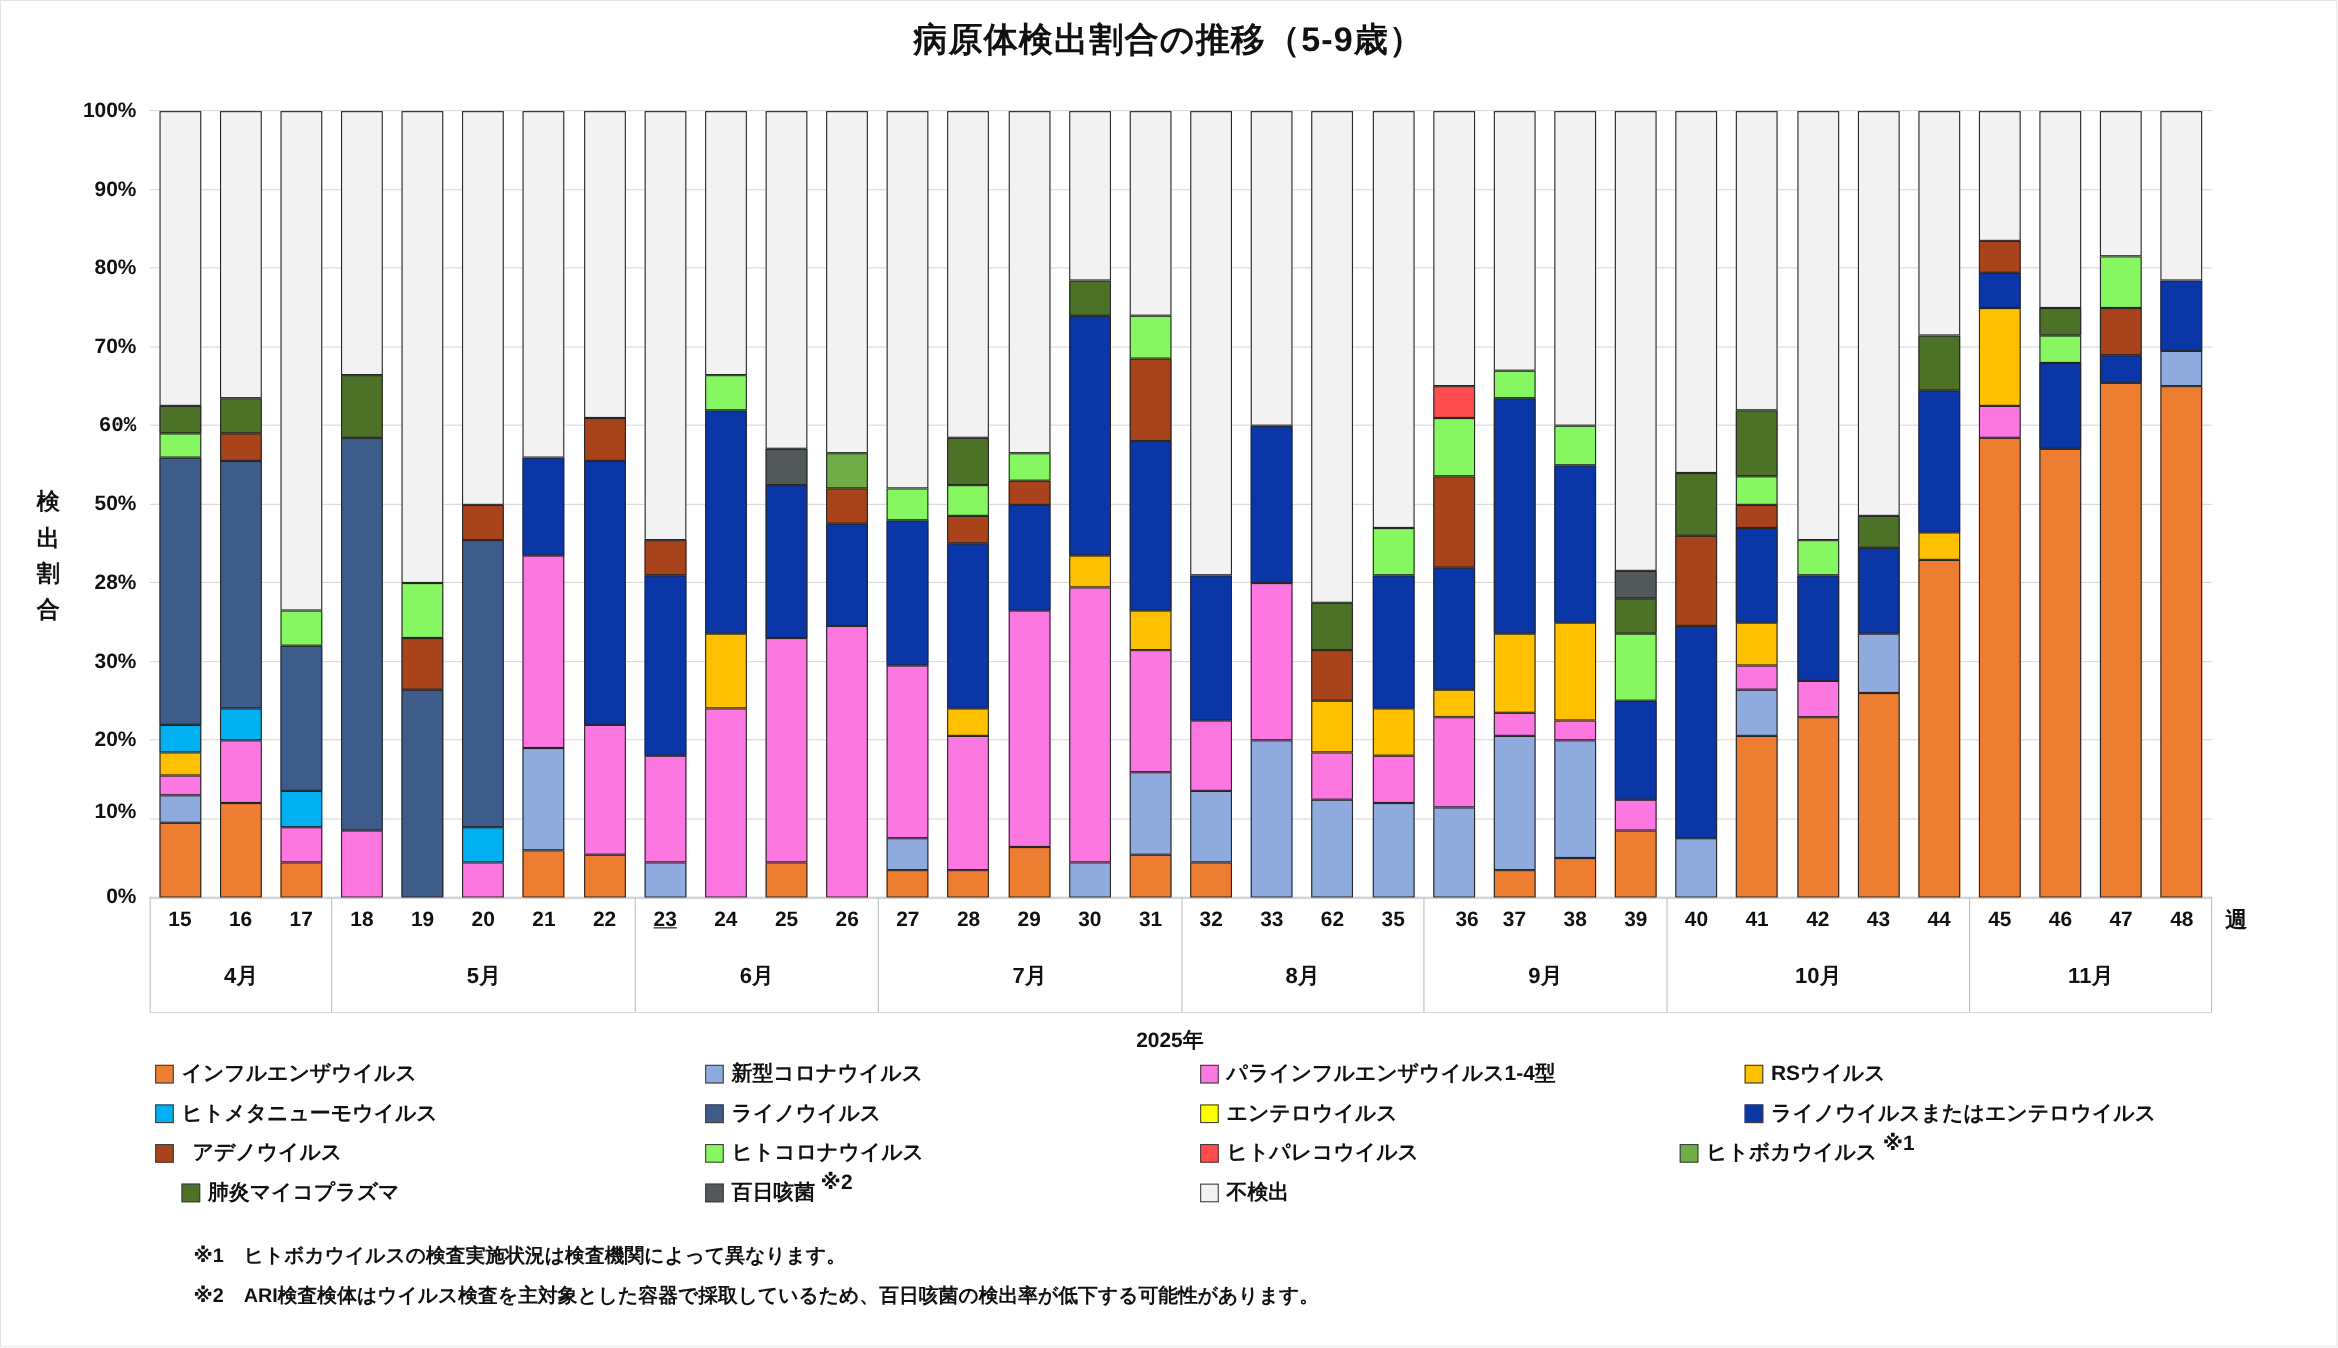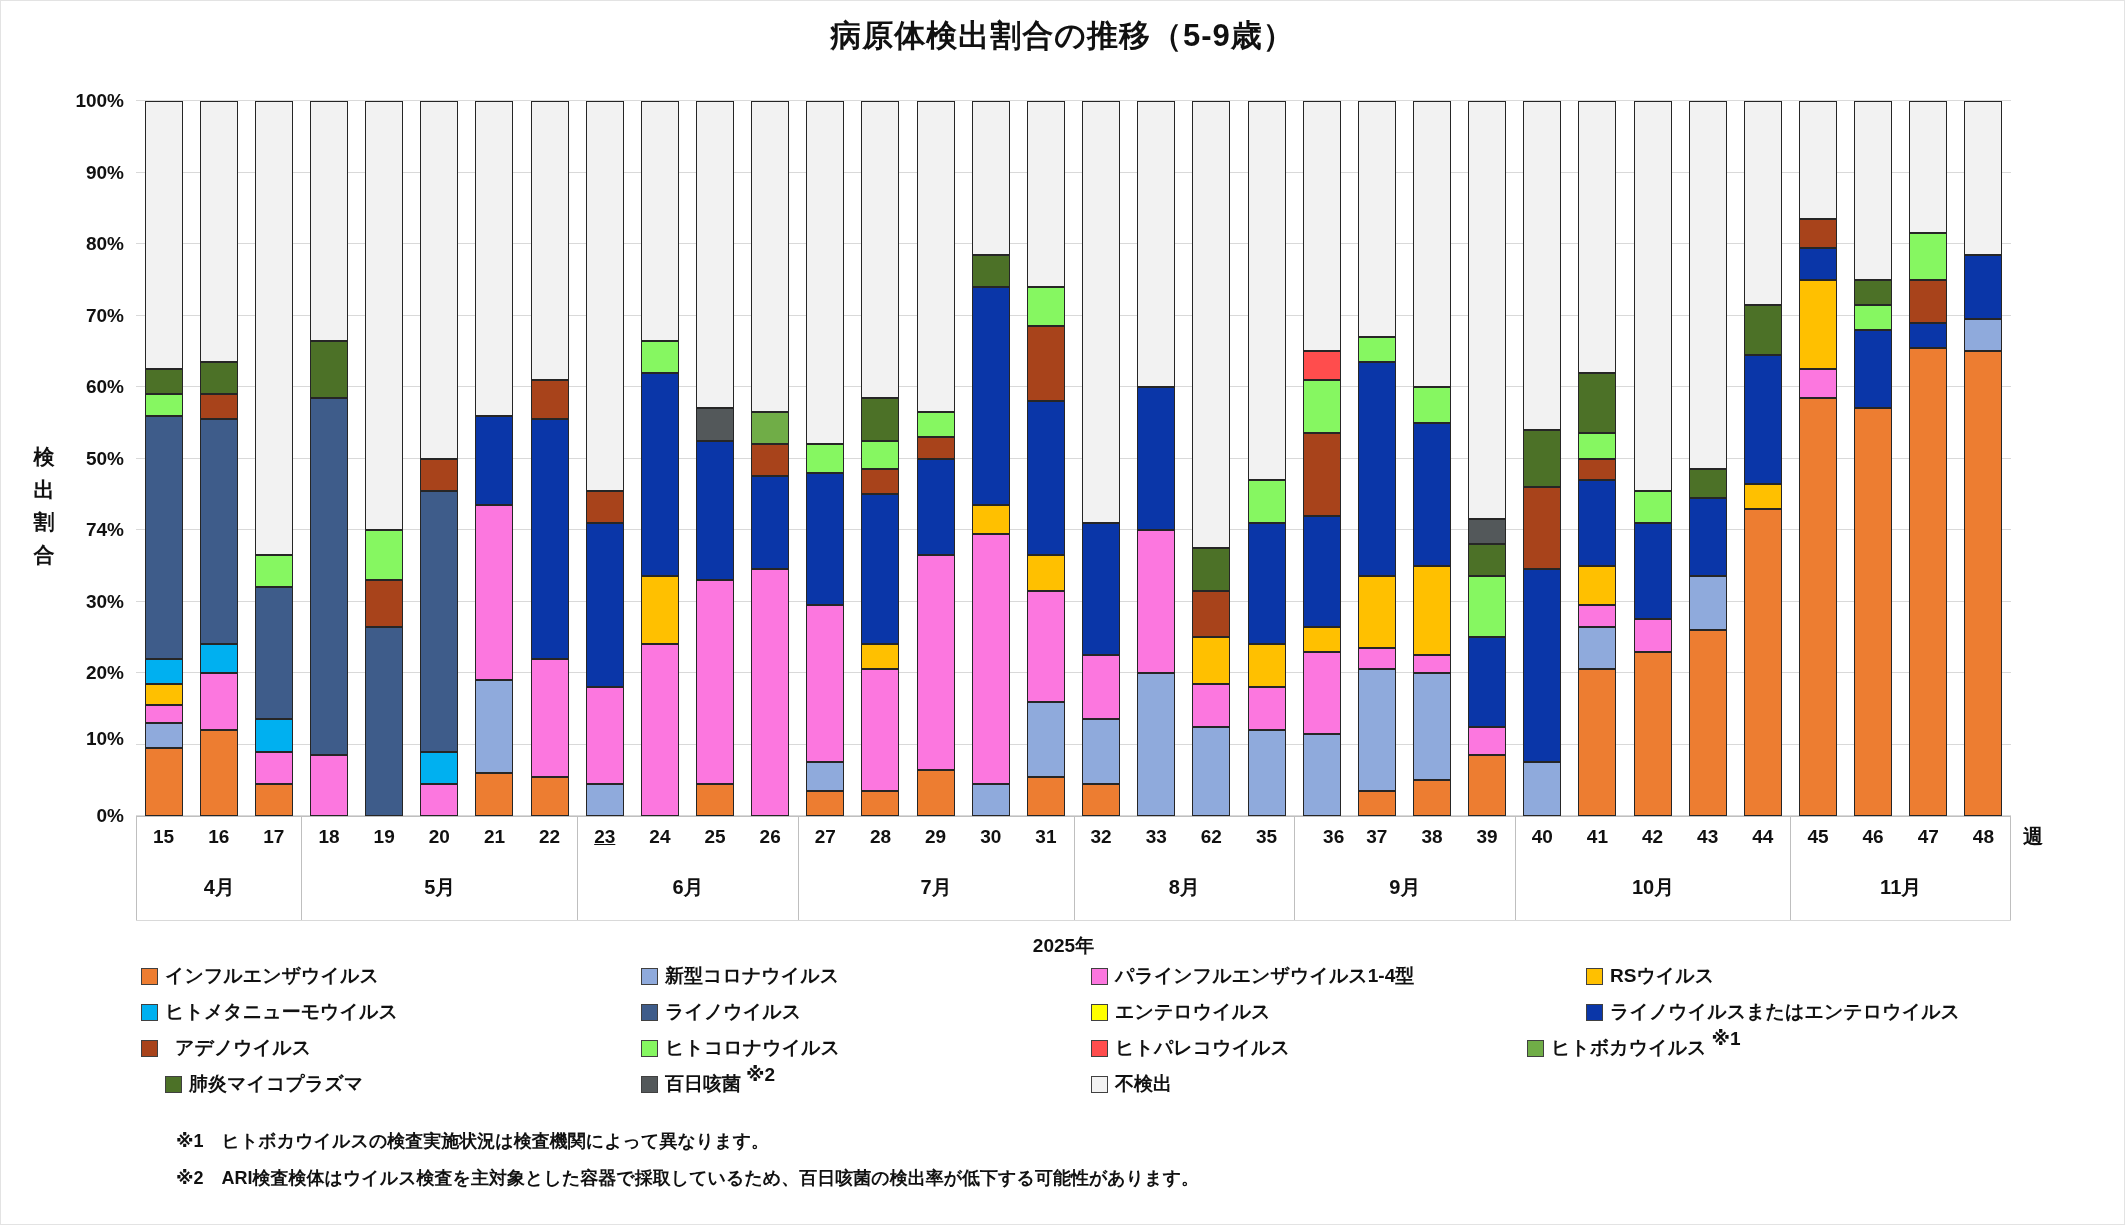--- a/index.html
+++ b/index.html
@@ -37,23 +37,23 @@
       <div>検</div>
       <div>出</div>
       <div>割</div>
       <div>合</div>
     </div>
   <div id="yticks">
       <div class="ytick" style="top: 815px; right: 2000px;">0%</div>
       <div class="ytick" style="top: 738px; right: 2000px;">10%</div>
       <div class="ytick" style="top: 672px; right: 2000px;">20%</div>
       <div class="ytick" style="top: 600.5px; right: 2000px;">30%</div>
-      <div class="ytick" style="top: 529px; right: 2000px;">74%</div>
+      <div class="ytick" style="top: 529px; right: 2000px;">28%</div>
       <div class="ytick" style="top: 457.5px; right: 2000px;">50%</div>
-      <div class="ytick" style="top: 386px; right: 2000px;">60%</div>
+      <div class="ytick" style="top: 386px; right: 2000px; font-family: Liberation Mono, monospace;">60%</div>
       <div class="ytick" style="top: 314.5px; right: 2000px;">70%</div>
       <div class="ytick" style="top: 243px; right: 2000px;">80%</div>
       <div class="ytick" style="top: 171.5px; right: 2000px;">90%</div>
       <div class="ytick" style="top: 100px; right: 2000px;">100%</div>
     </div>
 
   <div id="plot">
       <div class="gridline" style="bottom: 0px;"></div>
       <div class="gridline" style="bottom: 71.5px;"></div>
       <div class="gridline" style="bottom: 143px;"></div>

